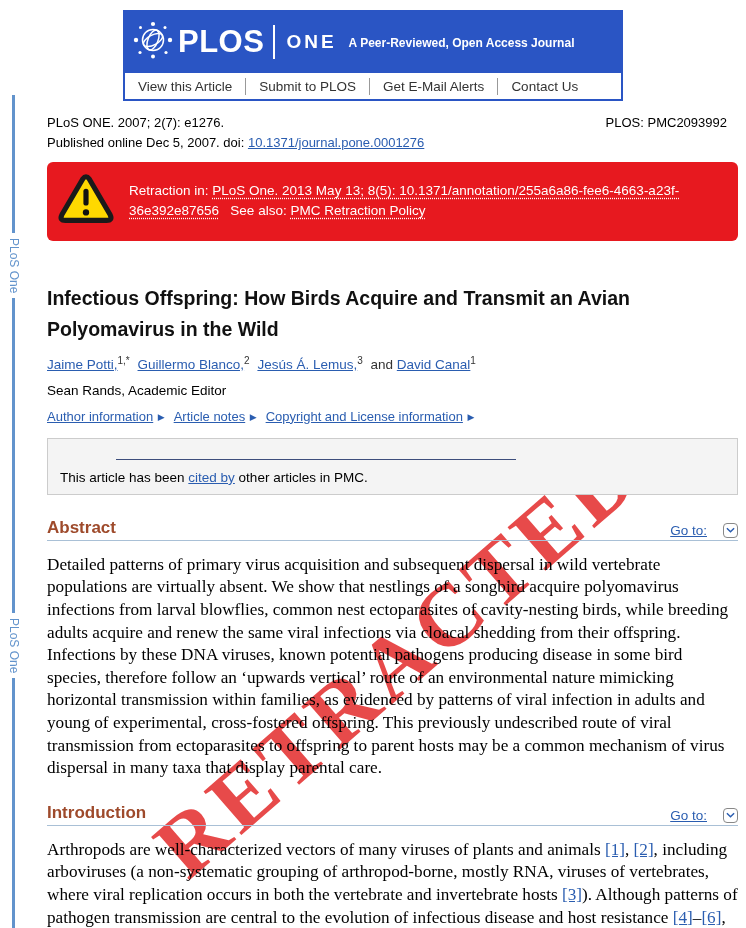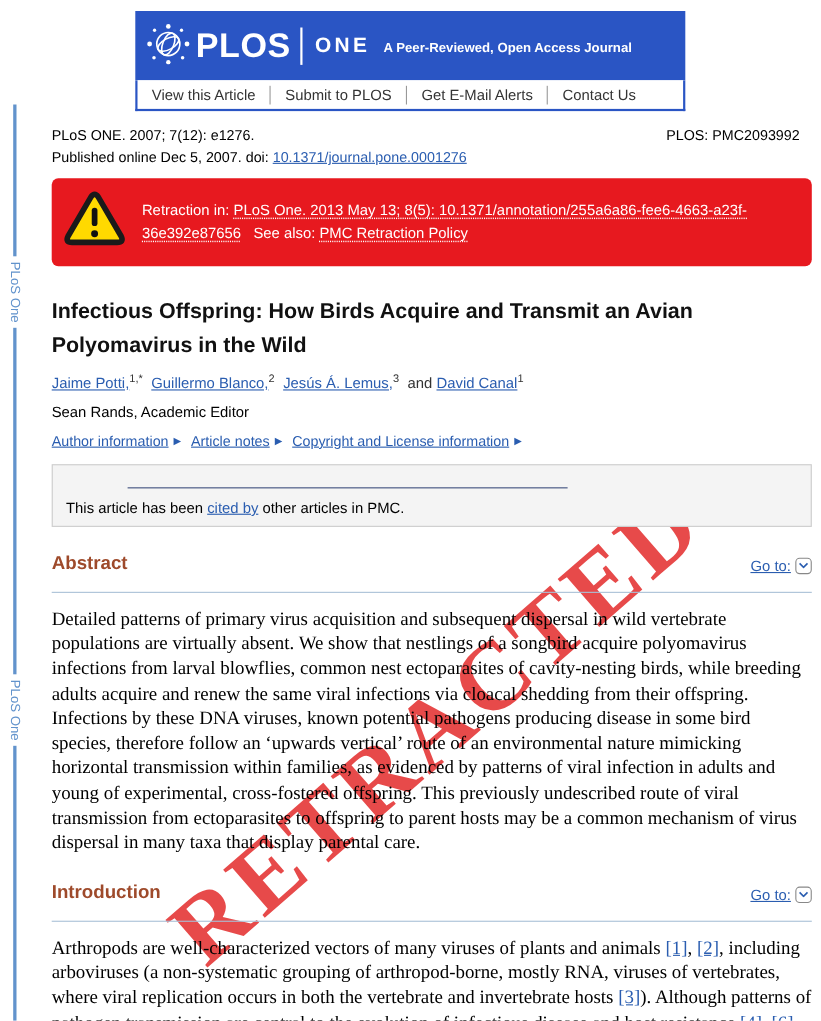--- a/index.html
+++ b/index.html
@@ -48,36 +48,36 @@
   .cite-row{display:flex;justify-content:space-between;margin-top:14px;font-size:13px;}
   .pmcid{padding-right:11px;}
   .pub-line{margin-top:5px;font-size:13px;}
 
   .retraction-banner{margin-top:12px;background:var(--retraction-red);border-radius:6px;
     color:#fff;display:flex;align-items:center;gap:15px;padding:11px 14px 12px 11px;min-height:78px;}
   .rb-title{font-size:20px;font-weight:normal;margin-bottom:5px;}
   .rb-sub{font-size:13.5px;line-height:1.5;max-width:570px;}
   .rb-sub a{color:#fff;text-decoration:underline dotted;text-underline-offset:3px;}
 
-  .article-title{font-size:19.5px;font-weight:bold;line-height:1.6;color:#111;margin-top:26px;}
+  .article-title{font-size:19.5px;font-weight:bold;line-height:1.6;color:#111;margin-top:42px;}
   .authors{margin-top:9px;font-size:13.5px;color:#333;}
   .authors sup{font-size:10px;}
   .author-group{margin-right:4px;}
   .editor{margin-top:11px;font-size:13.5px;}
   .info-links{margin-top:11px;font-size:13px;}
   .info-links a{margin-right:2px;}
   .tri{color:var(--link-blue);font-size:9px;margin-right:9px;vertical-align:1px;}
 
   .ret-box{margin-top:14px;background:#f4f4f4;border:1px solid #ccc;padding:10px 12px 9px 12px;font-size:13.5px;}
   .ret-box .divider{border:none;border-top:1px solid #3d4e7c;width:400px;margin:10px 0 10px 56px;}
 
   .section-head{margin-top:23px;display:flex;justify-content:space-between;align-items:flex-end;
-    border-bottom:1px solid #a9c0d6;padding-bottom:16px;}
+    border-bottom:1px solid #a9c0d6;padding-bottom:2px;}
   .section-head h2{font-size:17px;color:var(--heading-brown);font-weight:bold;}
-  .goto{font-size:13.5px;display:flex;align-items:center;gap:4px;text-decoration:none;}
+  .goto{font-size:13.5px;display:flex;align-items:center;gap:16px;text-decoration:none;}
   .goto .goto-label{text-decoration:underline;}
   .goto-icon{display:inline-flex;align-items:center;justify-content:center;width:15px;height:15px;
     border:1px solid #888;border-radius:4px;background:#fff;}
   .para{font-family:"Liberation Serif","DejaVu Serif",serif;font-size:17.2px;line-height:22.6px;
     margin-top:13px;color:#000;}
 
   
   .watermark{position:absolute;left:47px;top:605px;width:700px;height:110px;z-index:1;
     display:flex;align-items:center;justify-content:center;
     transform:rotate(-41deg);pointer-events:none;
@@ -128,21 +128,21 @@
       <span class="nav-sep"></span>
       <a class="nav-item">Get E-Mail Alerts</a>
       <span class="nav-sep"></span>
       <a class="nav-item">Contact Us</a>
     </div>
 </div>
 
 <div class="main">
 
   <div class="cite-row">
-    <span>PLoS ONE. 2007; 7(12): e1276.</span>
+    <span>PLoS ONE. 2007; 2(7): e1276.</span>
     <span class="pmcid">PLOS: PMC2093992</span>
   </div>
   <div class="pub-line">
     <span>Published online Dec 5, 2007. doi: </span><a>10.1371/journal.pone.0001276</a>
   </div>
 
   <div class="retraction-banner">
     <span>
       <svg width="56" height="52" viewBox="0 0 60 56">
         <path d="M26.5 6.5 Q30 1.5 33.5 6.5 L56 45 Q59 51 52 51 L8 51 Q1 51 4 45 Z" fill="#ffd900" stroke="#1a1a1a" stroke-width="5.5" stroke-linejoin="round"></path>

